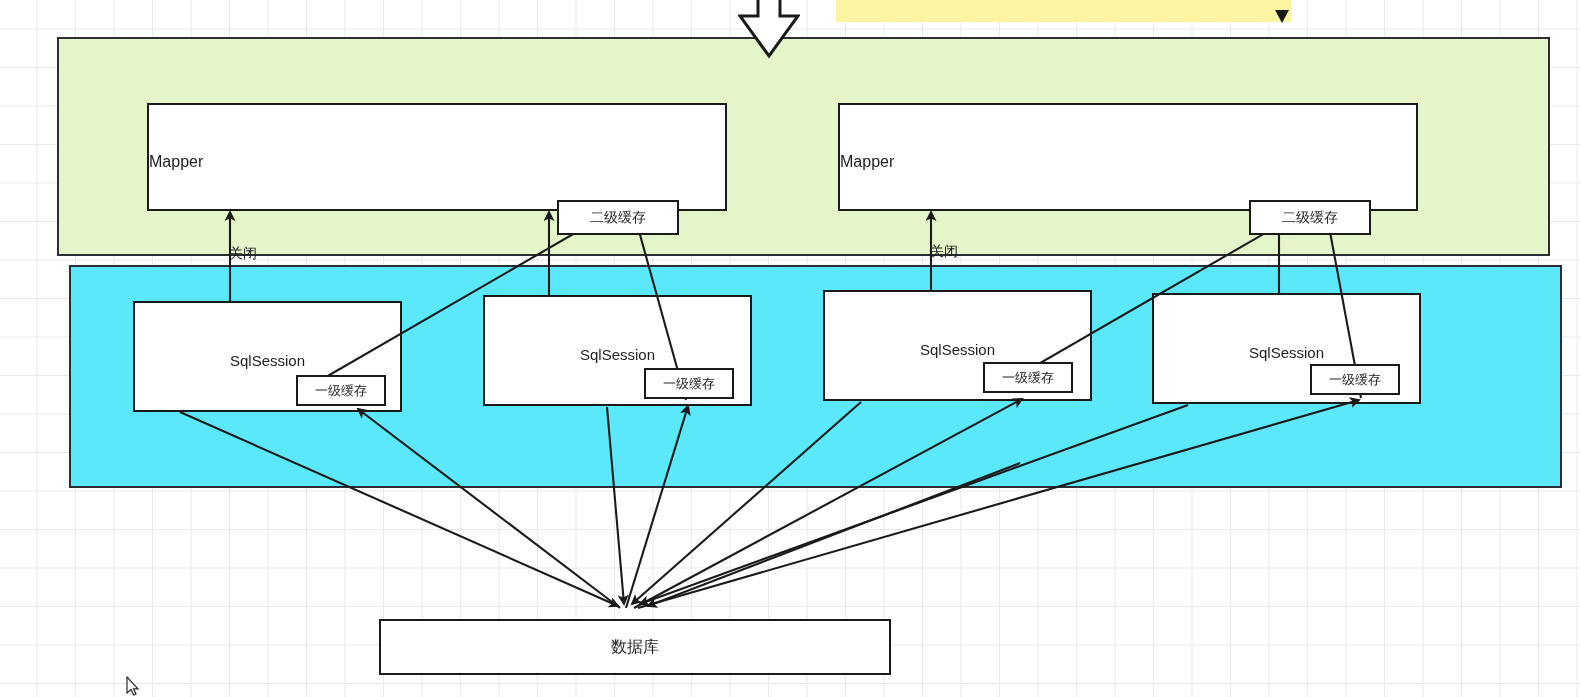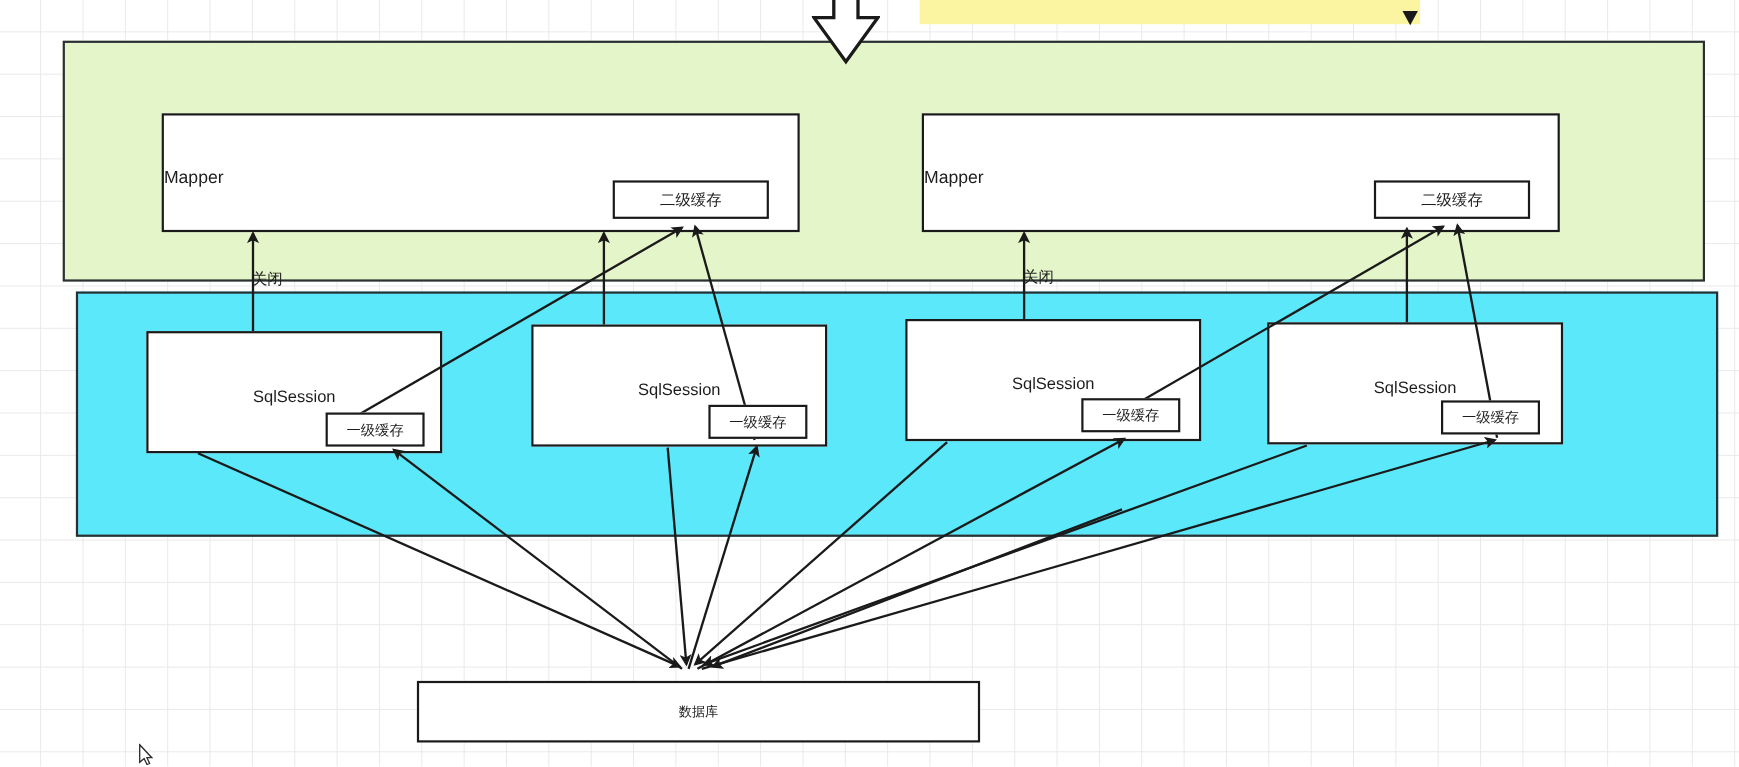--- a/index.html
+++ b/index.html
@@ -60,24 +60,25 @@
   .mapper-box > .node-label {
     position: absolute;
     left: 0; right: 0;
     top: 48px;
   }
   #mapper-1 { left: 147px; top: 103px; }
   #mapper-2 { left: 838px; top: 103px; }
 
   .l2cache {
     position: absolute;
-    width: 142px;
+    width: 122px;
     height: 35px;
     font-size: 14px;
     z-index: 8;
+    margin-top: 36px;
   }
   #l2cache-1 { left: 557px; top: 164px; }
   #l2cache-2 { left: 1249px; top: 164px; }
 
   .session-box {
     width: 269px;
     height: 111px;
     font-size: 15px;
   }
   .session-box > .node-label {
@@ -101,21 +102,21 @@
   #l1cache-1 { left: 296px; top: 375px; }
   #l1cache-2 { left: 644px; top: 368px; }
   #l1cache-3 { left: 983px; top: 362px; }
   #l1cache-4 { left: 1310px; top: 364px; }
 
   #db-box {
     left: 379px;
     top: 619px;
     width: 512px;
     height: 56px;
-    font-size: 12px;
+    font-size: 16px;
   }
 
   #yellow-note {
     position: absolute;
     left: 836px;
     top: -12px;
     width: 455px;
     height: 34px;
     background: #fbf4a0;
     z-index: 4;

